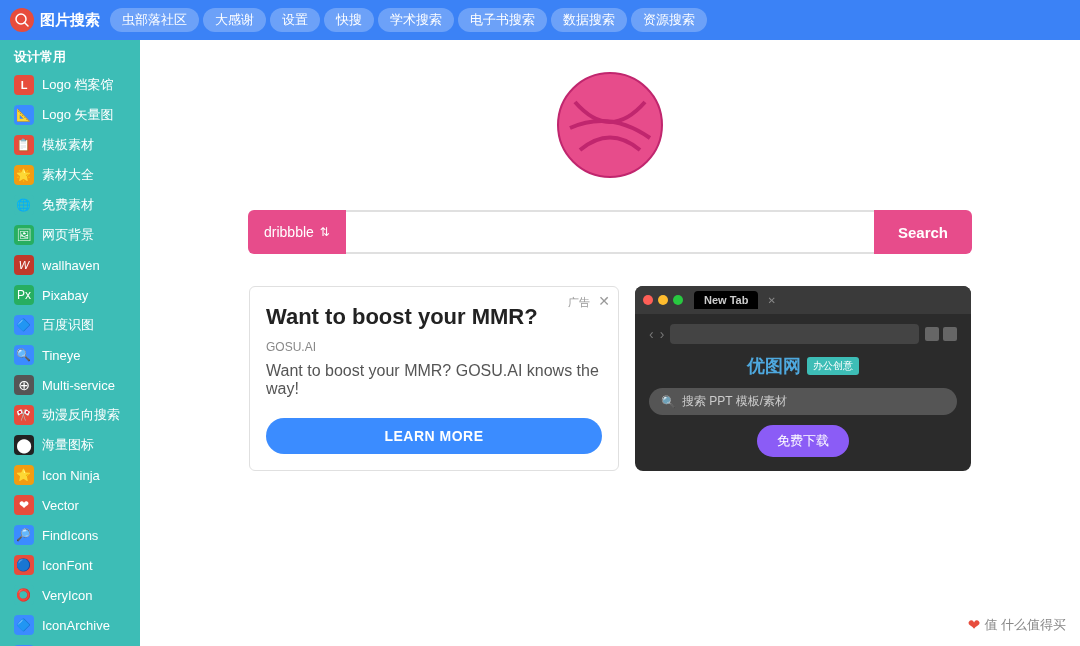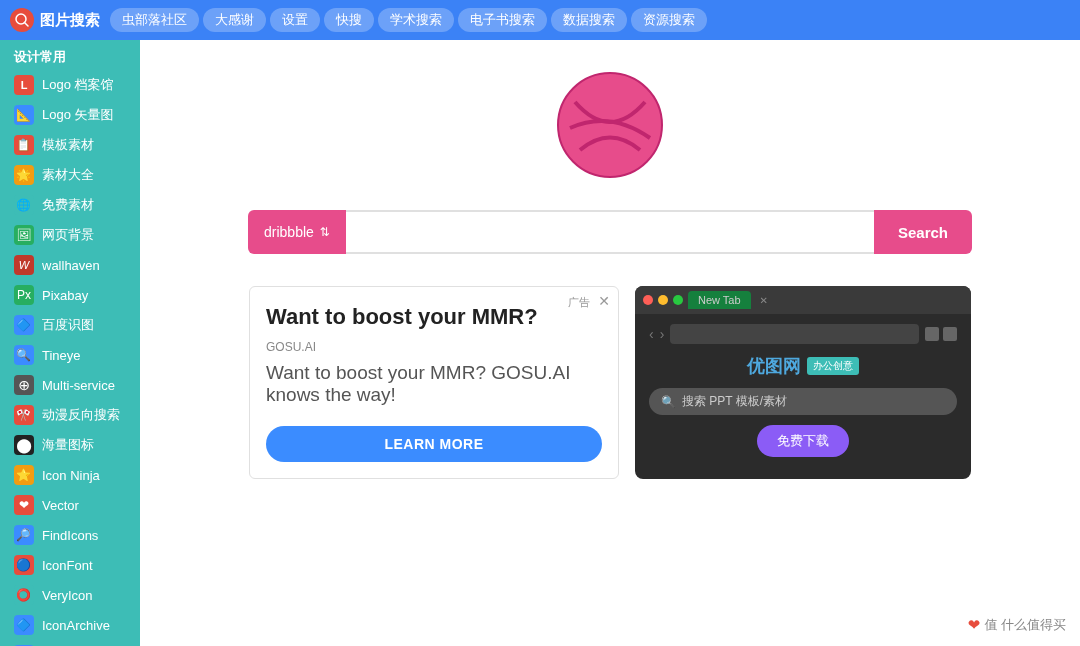--- a/index.html
+++ b/index.html
@@ -181,21 +181,21 @@
       color: #222;
       line-height: 1.3;
       margin-bottom: 8px;
     }
     .ad-source {
       font-size: 12px;
       color: #888;
       margin-bottom: 8px;
     }
     .ad-desc {
-      font-size: 19px;
+      font-size: 16px;
       color: #555;
       margin-bottom: 20px;
     }
     .ad-btn {
       background: #3b8cff;
       color: white;
       border: none;
       border-radius: 22px;
       padding: 10px 0;
       width: 100%;
@@ -218,25 +218,27 @@
       display: flex;
       align-items: center;
       padding: 0 8px;
       gap: 5px;
     }
     .browser-dot { width: 10px; height: 10px; border-radius: 50%; }
     .browser-dot.red { background: #ff5f57; }
     .browser-dot.yellow { background: #febc2e; }
     .browser-dot.green { background: #28c840; }
     .browser-tab {
-      background: #15803d;
+      background: #000000;
       color: #ccc;
       font-size: 11px;
       padding: 3px 10px;
       border-radius: 4px 4px 0 0;
+      margin-left: 6px;
+      font-weight: bold;
     }
     .browser-close-tab { color: #888; font-size: 10px; margin-left: 4px; }
     .browser-body {
       padding: 10px 14px;
       display: flex;
       flex-direction: column;
       align-items: center;
     }
     .browser-toolbar {
       display: flex;

